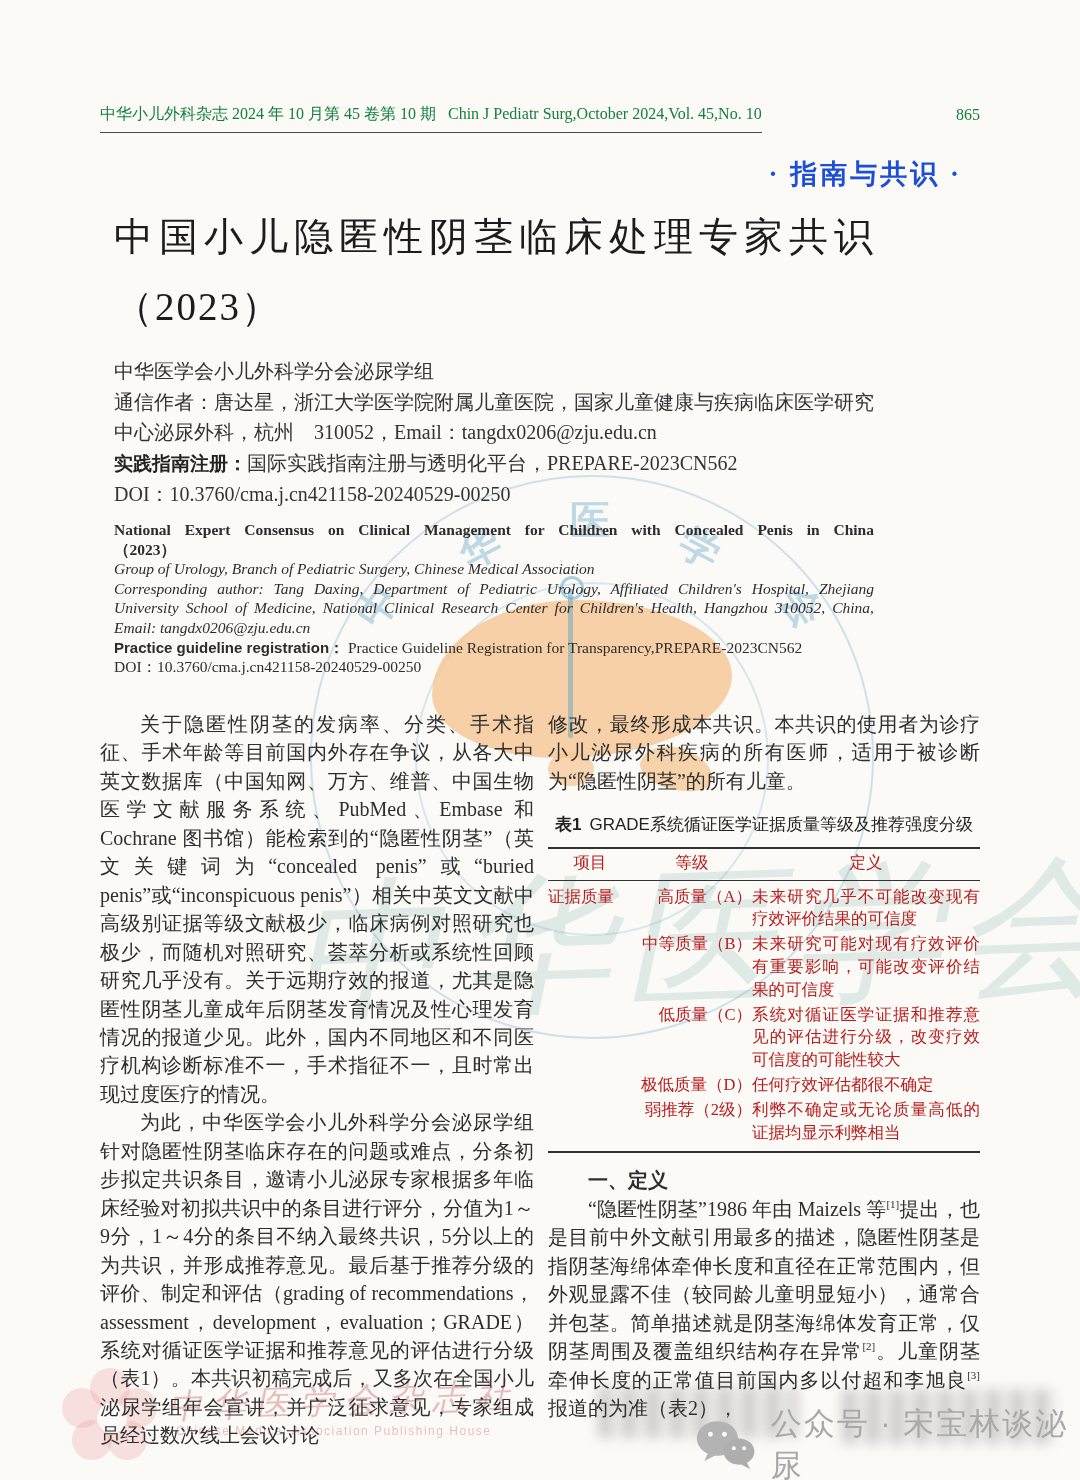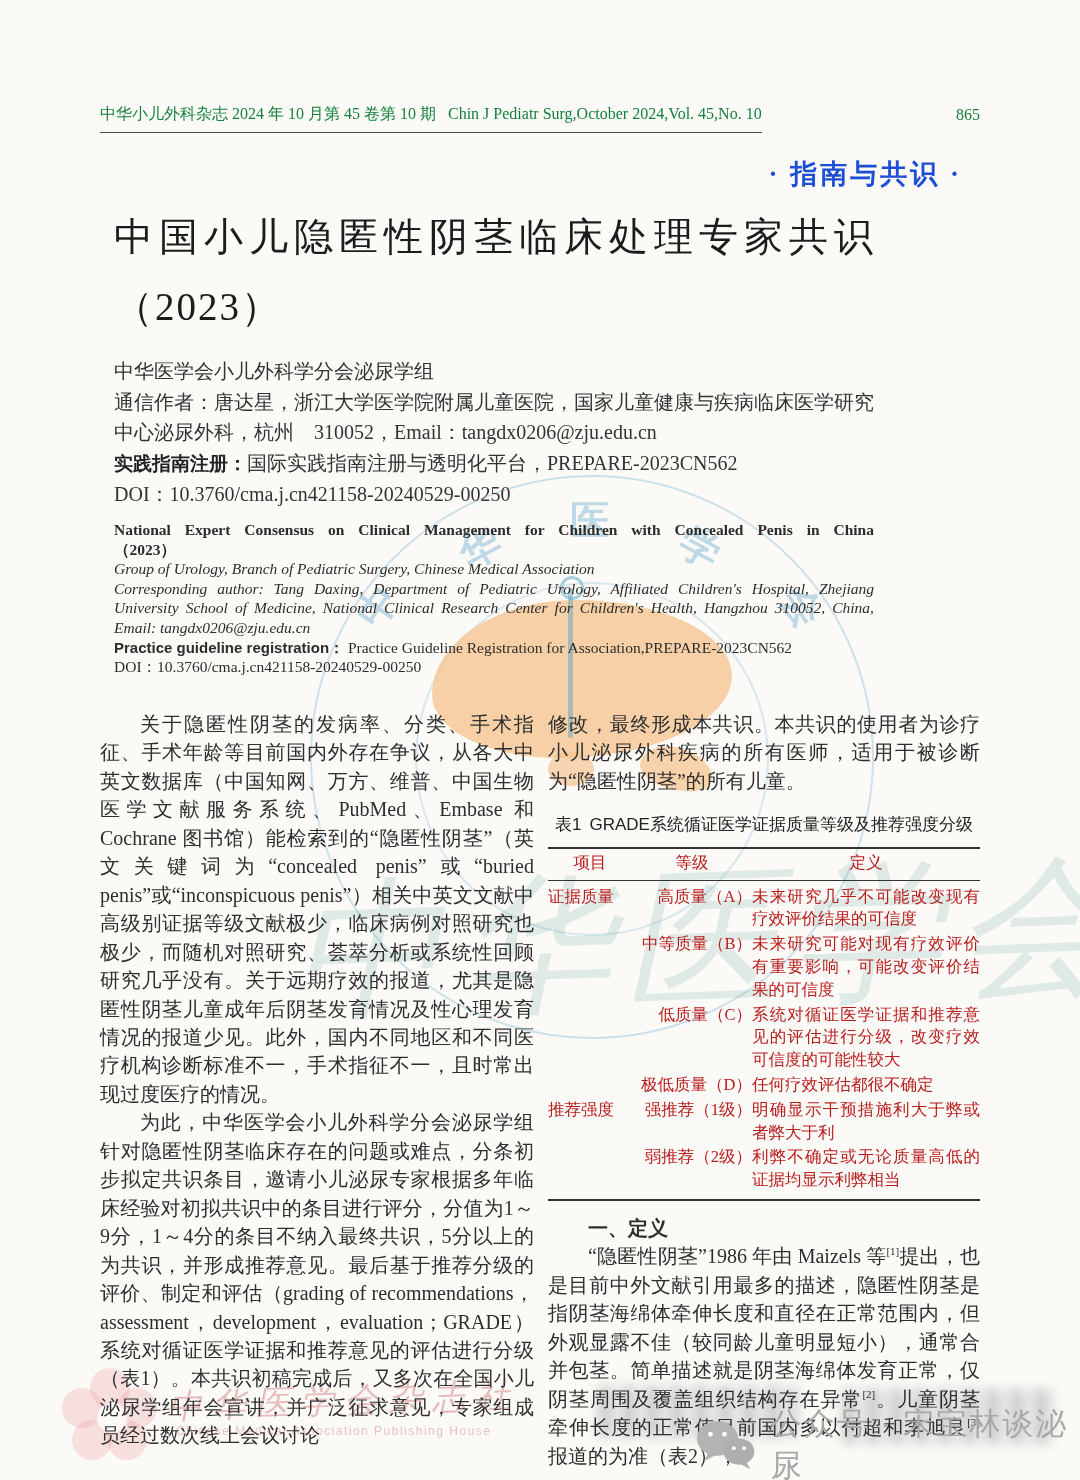--- a/index.html
+++ b/index.html
@@ -53,21 +53,21 @@
   .col{position:absolute;top:710px;width:434px;font-size:20px;line-height:28.45px;text-align:justify;color:#2e2e2e;}
   .col-left{left:100px;}
   .col-right{left:548px;width:432px;}
   .col p{margin:0;text-indent:2em;}
   .col p.noindent{text-indent:0;}
   .sup{font-size:11px;vertical-align:super;line-height:0;}
 
   
   .table-block{margin:16px 0 12px;}
   .tbl-caption{font-family:"Liberation Sans","DejaVu Sans",sans-serif;font-size:17px;text-align:center;margin-bottom:7px;color:#222;text-indent:0;}
-  .tbl-caption .cap-label{font-weight:normal;margin-right:8px;}
+  .tbl-caption .cap-label{font-weight:bold;margin-right:8px;}
   table.tbl{width:100%;border-collapse:collapse;font-size:16.5px;line-height:22.8px;color:#b91c1c;border-top:2.2px solid #333;border-bottom:2.2px solid #333;}
   table.tbl th{font-weight:normal;text-align:center;border-bottom:1.4px solid #333;padding:3px 0 5px;}
   table.tbl td{vertical-align:top;padding:1px 0;}
   td.c-item{width:84px;text-align:left;}
   td.c-grade{width:120px;text-align:right;padding-right:10px;}
   td.c-def{text-align:justify;}
   tr.first-row td{padding-top:5px;font-family:Liberation Serif, serif;}
   tr.last-row td{padding-bottom:7px;}
 
   .sec-head{margin-top:13px;text-indent:2em;font-weight:bold;font-size:20px;}
@@ -132,21 +132,21 @@
       <div>DOI：10.3760/cma.j.cn421158-20240529-00250</div>
     </div>
 
     <div class="english">
       <div class="en-title">
         <div class="jl">National Expert Consensus on Clinical Management for Children with Concealed Penis in China</div>
         <div>（2023）</div>
       </div>
       <div class="italic">Group of Urology, Branch of Pediatric Surgery, Chinese Medical Association</div>
       <div class="italic just">Corresponding author: Tang Daxing, Department of Pediatric Urology, Affiliated Children's Hospital, Zhejiang University School of Medicine, National Clinical Research Center for Children's Health, Hangzhou 310052, China, Email: tangdx0206@zju.edu.cn</div>
-      <div><span class="en-bold-label">Practice guideline registration：</span> <span>Practice Guideline Registration for Association,PREPARE-2023CN562</span></div>
+      <div><span class="en-bold-label">Practice guideline registration：</span> <span>Practice Guideline Registration for Transparency,PREPARE-2023CN562</span></div>
       <div>DOI：10.3760/cma.j.cn421158-20240529-00250</div>
     </div>
 
     <div class="col col-left">
       <p>关于隐匿性阴茎的发病率、分类、手术指征、手术年龄等目前国内外存在争议，从各大中英文数据库（中国知网、万方、维普、中国生物医学文献服务系统、PubMed、Embase 和 Cochrane 图书馆）能检索到的“隐匿性阴茎”（英文关键词为“concealed penis”或“buried penis”或“inconspicuous penis”）相关中英文文献中高级别证据等级文献极少，临床病例对照研究也极少，而随机对照研究、荟萃分析或系统性回顾研究几乎没有。关于远期疗效的报道，尤其是隐匿性阴茎儿童成年后阴茎发育情况及性心理发育情况的报道少见。此外，国内不同地区和不同医疗机构诊断标准不一，手术指征不一，且时常出现过度医疗的情况。</p>
       <p>为此，中华医学会小儿外科学分会泌尿学组针对隐匿性阴茎临床存在的问题或难点，分条初步拟定共识条目，邀请小儿泌尿专家根据多年临床经验对初拟共识中的条目进行评分，分值为1～9分，1～4分的条目不纳入最终共识，5分以上的为共识，并形成推荐意见。最后基于推荐分级的评价、制定和评估（grading of recommendations，assessment，development，evaluation；GRADE）系统对循证医学证据和推荐意见的评估进行分级（表1）。本共识初稿完成后，又多次在全国小儿泌尿学组年会宣讲，并广泛征求意见，专家组成员经过数次线上会议讨论</p>
     </div>
 
     <div class="col col-right">
       <p class="noindent">修改，最终形成本共识。本共识的使用者为诊疗小儿泌尿外科疾病的所有医师，适用于被诊断为“隐匿性阴茎”的所有儿童。</p>
@@ -174,25 +174,20 @@
             </tr>
             <tr>
               <td class="c-item"></td>
               <td class="c-grade">低质量（C）</td>
               <td class="c-def">系统对循证医学证据和推荐意见的评估进行分级，改变疗效可信度的可能性较大</td>
             </tr>
             <tr>
               <td class="c-item"></td>
               <td class="c-grade">极低质量（D）</td>
               <td class="c-def">任何疗效评估都很不确定</td>
-            </tr>
-            <tr>
-              <td class="c-item">推荐强度</td>
-              <td class="c-grade">强推荐（1级）</td>
-              <td class="c-def">明确显示干预措施利大于弊或者弊大于利</td>
             </tr>
             <tr class="last-row">
               <td class="c-item"></td>
               <td class="c-grade">弱推荐（2级）</td>
               <td class="c-def">利弊不确定或无论质量高低的证据均显示利弊相当</td>
             </tr>
           </tbody>
         </table>
       </div>
 

